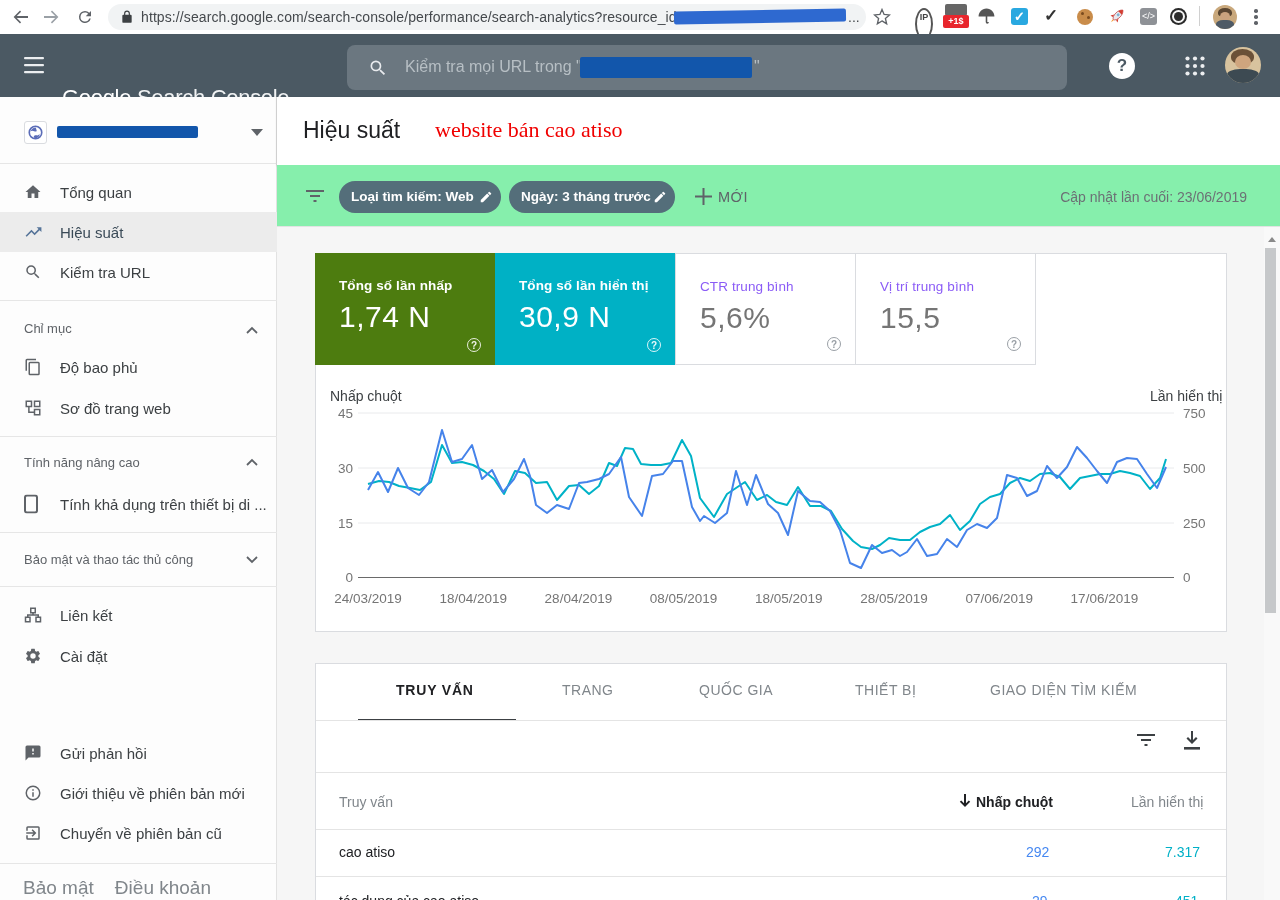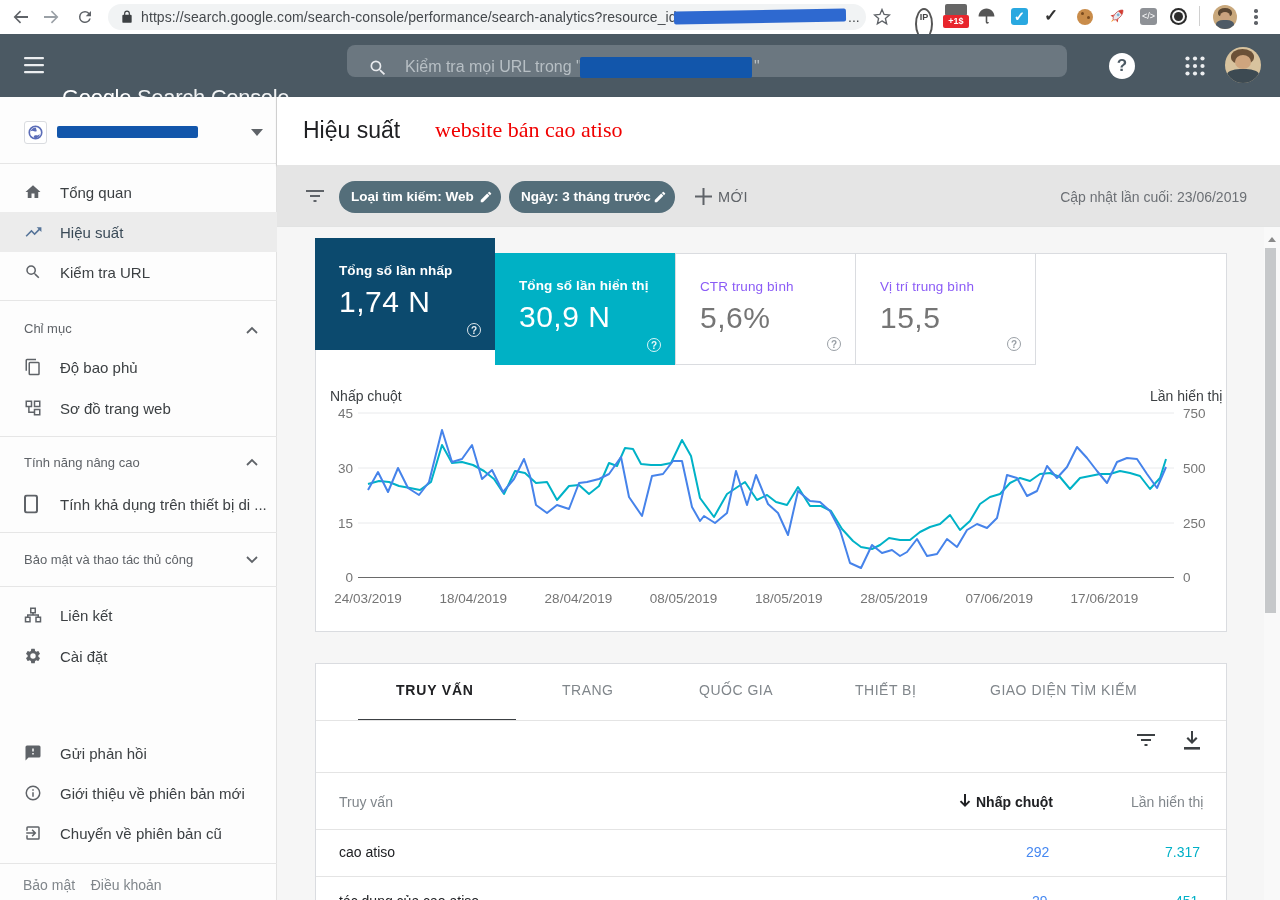--- a/index.html
+++ b/index.html
@@ -6,37 +6,37 @@
 html,body { width:1280px; height:900px; overflow:hidden; font-family:"Liberation Sans", sans-serif; background:#fff; }
 .abs { position:absolute; }
 
 #chrome { position:absolute; left:0; top:0; width:1280px; height:34px; background:#fff; }
 #urlbar { position:absolute; left:108px; top:4px; width:758px; height:26px; background:#f1f3f4; border-radius:13px; }
 #urltext { position:absolute; left:33px; top:5px; font-size:14px; color:#45494d; white-space:nowrap; letter-spacing:0.1px; }
 
 #gschead { position:absolute; left:0; top:34px; width:1280px; height:63px; background:#4b5963; }
 #logo { position:absolute; left:62px; top:19px; font-size:22px; color:#fff; letter-spacing:-0.3px;margin-top:32px; }
 #logo .sc { color:#f1f3f4; }
-#searchbox { position:absolute; left:347px; top:11px; width:720px; height:32px; background:#6b7780; border-radius:8px; }
+#searchbox { position:absolute; left:347px; top:11px; width:720px; height:45px; background:#6b7780; border-radius:8px; }
 #searchbox .ph { position:absolute; left:58px; top:13px; font-size:16px; color:#b7bfc4; }
 .censor { background:#1256ab; border-radius:2px; position:absolute; }
 #helpc { position:absolute; left:1109px; top:19px; width:26px; height:26px; border-radius:50%; background:#fff; color:#4b5963; font-size:17px; font-weight:bold; text-align:center; line-height:26px; }
 
 #sidebar { position:absolute; left:0; top:97px; width:277px; height:803px; background:#fdfdfd; border-right:1px solid #e2e2e2; }
 .navrow { position:absolute; left:0; width:277px; height:40px; }
 .navrow .txt { position:absolute; left:60px; top:50%; transform:translateY(-50%); font-size:15px; color:#3c4043; white-space:nowrap; }
 .navrow svg { position:absolute; left:24px; top:50%; transform:translateY(-50%); }
 .sect { position:absolute; left:24px; font-size:13px; color:#5f6368; }
 .hr { position:absolute; left:0; width:277px; border-top:1px solid #e6e6e6; }
 .chev { position:absolute; left:246px; }
 
 #titlebar { position:absolute; left:277px; top:97px; width:1003px; height:68px; background:#fff; box-shadow:0 1px 2px rgba(0,0,0,0.25); }
 #titlebar h1 { position:absolute; left:26px; top:20px; font-size:23px; font-weight:normal; color:#202124; }
 #redtxt { position:absolute; left:158px; top:20px; font-family:"Liberation Serif", serif; font-size:22px; color:#f00000; white-space:nowrap; }
-#filterbar { position:absolute; left:277px; top:165px; width:1003px; height:62px; background:#e5e5e5; border-bottom:1px solid #e2e3e3; }
+#filterbar { position:absolute; left:277px; top:165px; width:1003px; height:62px; background:#86efac; border-bottom:1px solid #e2e3e3; }
 .chip { position:absolute; top:16px; height:32px; background:#546e7a; border-radius:16px; color:#fff; font-size:13.5px; font-weight:bold; line-height:32px; white-space:nowrap; }
 #updated { position:absolute; right:33px; top:24px; font-size:14px; color:#6c7075; }
 #content { position:absolute; left:277px; top:227px; width:1003px; height:673px; background:#f6f6f6; }
 .card { position:absolute; background:#fff; border:1px solid #dadce0; }
 
 .tile { position:absolute; top:0; width:180px; height:112px; color:#fff; }
 .tile .t { position:absolute; left:24px; top:25px; font-size:13.5px; font-weight:bold; letter-spacing:0.1px; }
 .tile .v { position:absolute; left:24px; top:47px; font-size:30px; letter-spacing:0.5px; }
 .tile .q { position:absolute; right:14px; bottom:13px; width:14px; height:14px; border-radius:50%; border:1.4px solid rgba(255,255,255,0.85); color:rgba(255,255,255,0.9); font-size:10px; line-height:14px; text-align:center; font-weight:bold; }
 .tileg .t { color:#8b5cf6; }
@@ -251,21 +251,21 @@
       </svg>
     <div class="txt">Giới thiệu về phiên bản mới</div>
   </div>
   <div class="navrow" style="top:716px">
     <svg width="18" height="18" viewBox="0 0 24 24">
         <path d="M10.09 15.59 11.5 17l5-5-5-5-1.41 1.41L12.67 11H3v2h9.67zM19 3H5a2 2 0 0 0-2 2v4h2V5h14v14H5v-4H3v4a2 2 0 0 0 2 2h14a2 2 0 0 0 2-2V5a2 2 0 0 0-2-2z" fill="#5f6368"></path>
       </svg>
     <div class="txt">Chuyển về phiên bản cũ</div>
   </div>
   <div class="hr" style="top:766px"></div>
-  <div class="abs" style="left:23px;top:780px;font-size:14px;color:#80868b">Bảo mật &nbsp;&nbsp; Điều khoản</div>
+  <div class="abs" style="left:23px;top:780px;font-size:19px;color:#80868b">Bảo mật &nbsp;&nbsp; Điều khoản</div>
 </div>
 
 <div id="titlebar">
   <h1>Hiệu suất</h1>
   <div id="redtxt">website bán cao atiso</div>
 </div>
 
 <div id="filterbar">
   <svg class="abs" style="left:29px;top:25px" width="18" height="12" viewBox="0 0 18 12">
       <g fill="#5f6368">
@@ -287,21 +287,21 @@
   <svg class="abs" style="left:418px;top:23px" width="17" height="17" viewBox="0 0 17 17">
       <path d="M7.5 0h2v7.5H17v2H9.5V17h-2V9.5H0v-2h7.5z" fill="#5f6368"></path>
     </svg>
   <div class="abs" style="left:441px;top:24px;font-size:14.5px;color:#5f6368;letter-spacing:0.5px">MỚI</div>
   <div id="updated">Cập nhật lần cuối: 23/06/2019</div>
 </div>
 
 <div id="content">
 
   <div class="card" style="left:38px;top:26px;width:912px;height:379px"></div>
-  <div class="tile" style="left:38px;top:11px;background:#0c4a6e">
+  <div class="tile" style="left:38px;top:26px;background:#4d7c0f">
     <div class="t">Tổng số lần nhấp</div>
       <div class="v">1,74 N</div>
       <div class="q">?</div>
   </div>
   <div class="tile" style="left:218px;top:26px;background:#00b1c5">
     <div class="t">Tổng số lần hiển thị</div>
       <div class="v">30,9 N</div>
       <div class="q">?</div>
   </div>
   <div class="tile tileg" style="left:398px;top:26px;width:181px;border:1px solid #dadce0;background:#fff">

